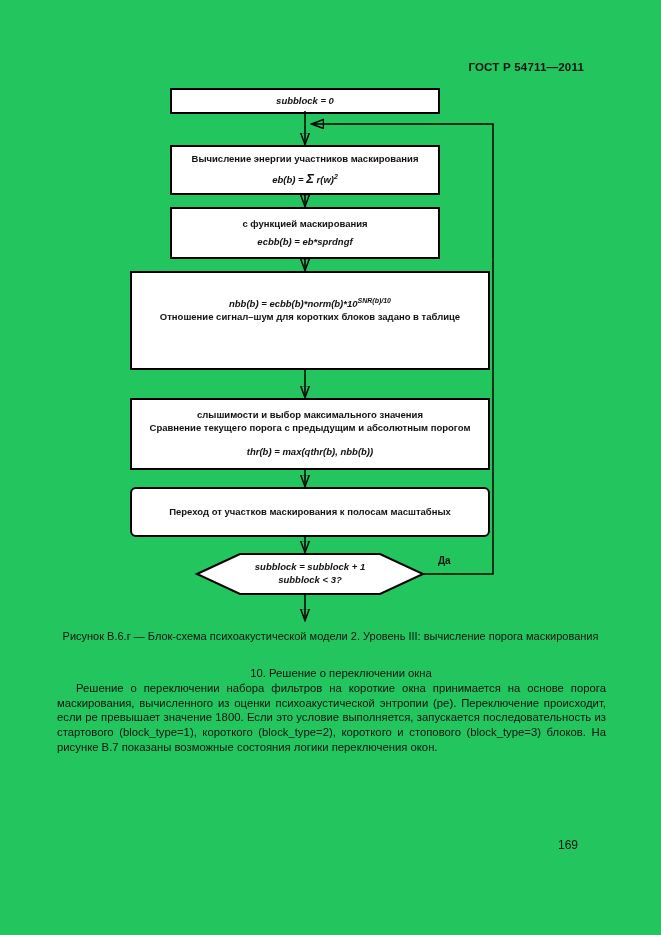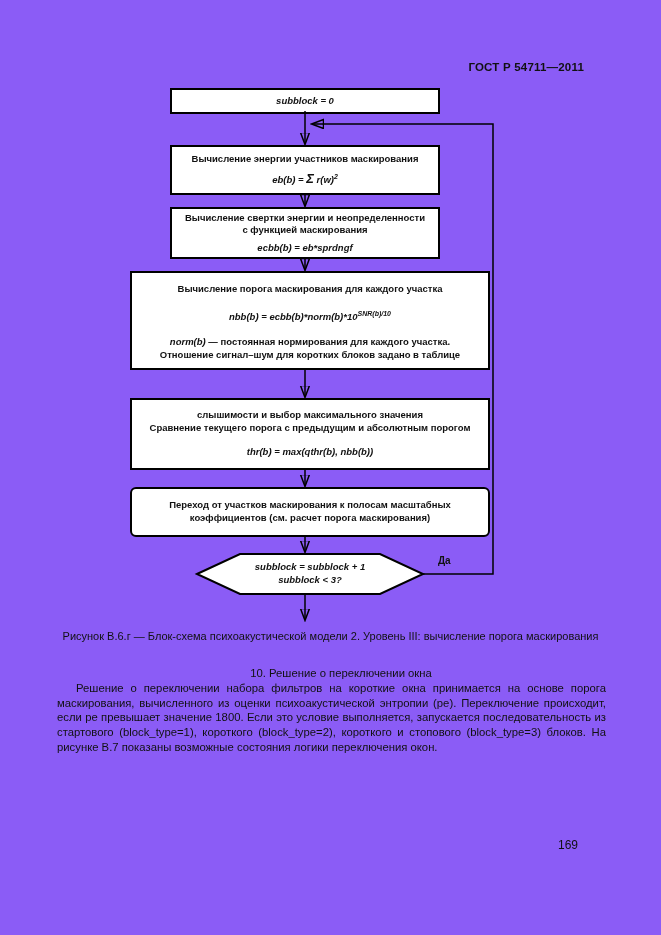--- a/index.html
+++ b/index.html
@@ -1,18 +1,18 @@
 <!DOCTYPE html>
 <html><head>
 <meta charset="utf-8">
 <style>
   html,body { margin:0; padding:0; background:#e8e8e8; }
   .page {
     position:relative; width:661px; height:935px; margin:0 auto;
-    background:#8b5cf6; overflow:hidden;
+    background:#22c55e; overflow:hidden;
     font-family:"Liberation Sans", sans-serif; color:#111;
   }
   .header-title {
     position:absolute; top:61px; right:77px;
     font-size:11.5px; font-weight:bold; letter-spacing:0.2px;
   }
   .box {
     position:absolute; border:2px solid #000; background:#fff;
     display:flex; flex-direction:column; align-items:center; justify-content:center;
     text-align:center; font-weight:bold; font-size:9.5px; line-height:1.32;
@@ -61,45 +61,39 @@
   </div>
 
   <div class="box" style="left:170px; top:145px; width:270px; height:50px;">
     <span>Вычисление энергии участников маскирования</span>
     <span class="formula gap6">
       <span>eb(b) = </span><span class="sigma">Σ</span><span> r(w)</span><sup class="fsup">2</sup>
     </span>
   </div>
 
   <div class="box" style="left:170px; top:207px; width:270px; height:52px;">
-    <span>Вычисление свертки энергии и неопределенности</span>
     <span>с функцией маскирования</span>
     <span class="formula gap6">ecbb(b) = eb*sprdngf</span>
   </div>
 
   <div class="box" style="left:130px; top:271px; width:360px; height:99px; justify-content:flex-start; padding-top:10px;">
-    <span>Вычисление порога маскирования для каждого участка</span>
     <span class="formula gap14">
       <span>nbb(b) = ecbb(b)*norm(b)*10</span><sup class="fsup">SNR(b)/10</sup>
-    </span>
-    <span class="gap14">
-      <span class="formula">norm(b)</span><span> — постоянная нормирования для каждого участка.</span>
     </span>
     <span>Отношение сигнал–шум для коротких блоков задано в таблице</span>
   </div>
 
   <div class="box" style="left:130px; top:398px; width:360px; height:72px;">
     <span>слышимости и выбор максимального значения</span>
     <span>Сравнение текущего порога с предыдущим и абсолютным порогом</span>
     <span class="formula gap10">thr(b) = max(qthr(b), nbb(b))</span>
   </div>
 
   <div class="box" style="left:130px; top:487px; width:360px; height:50px;border-radius:6px;">
     <span>Переход от участков маскирования к полосам масштабных</span>
-    <span>коэффициентов (см. расчет порога маскирования)</span>
   </div>
 
   <svg class="overlay" width="661" height="935" viewBox="0 0 661 935">
     <defs>
       <marker id="arrow" markerWidth="9" markerHeight="8" refX="7" refY="3" orient="auto">
         <path d="M0,0 L8,3 L0,6 z" fill="#000" stroke="none"></path>
       </marker>
     </defs>
     <polygon points="197,574 240,554 380,554 423,574 380,594 240,594" style="fill:#fff; stroke:#000; stroke-width:2"></polygon>
     <path d="M305 111 V143" stroke-width="1.5" marker-end="url(#arrow)"></path>

